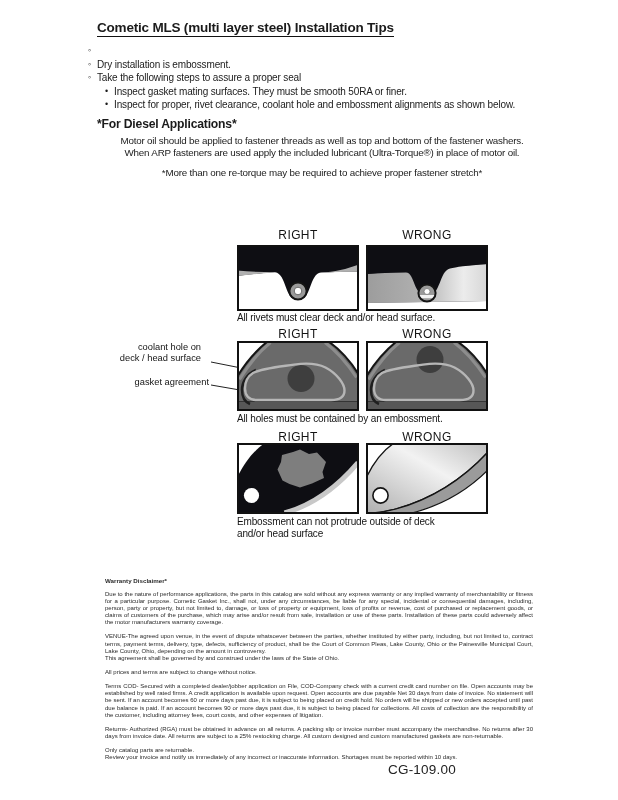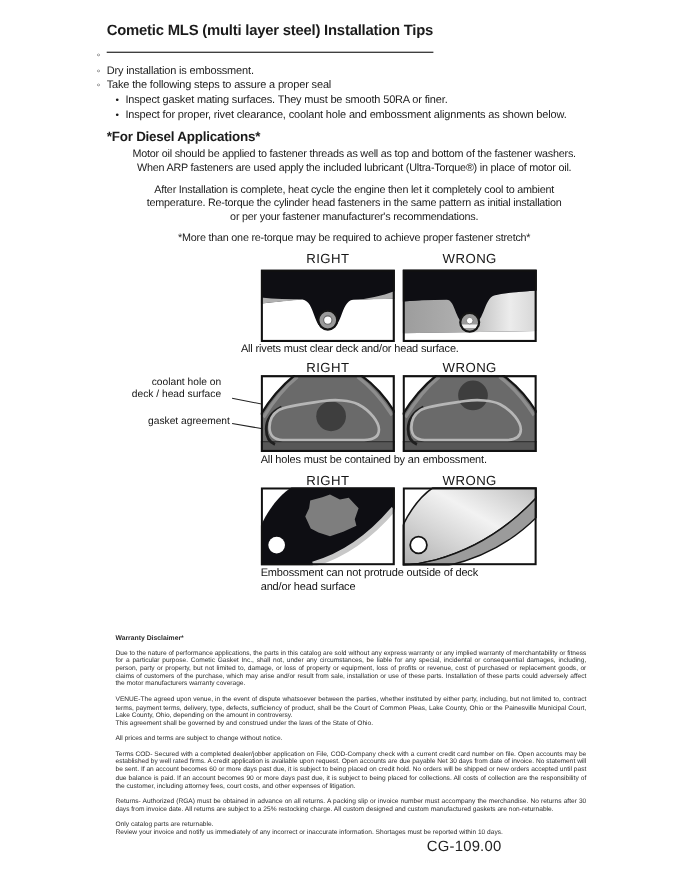--- a/index.html
+++ b/index.html
@@ -2,21 +2,21 @@
 <html><head>
 <meta charset="utf-8">
 <style>
   html,body{margin:0;padding:0;background:#fff;}
   .page{position:relative;width:618px;height:800px;background:#ffffff;overflow:hidden;
         font-family:"Liberation Sans","DejaVu Sans",sans-serif;color:#1b1b1b;}
   .abs{position:absolute;}
 
   
   #title{top:20px;left:97px;font-size:13.5px;font-weight:700;letter-spacing:-.2px;
-         border-bottom:1.6px solid #111;padding-bottom:12px;}
+         border-bottom:1.6px solid #111;padding-bottom:1px;}
 
   
   #bullets{top:44px;left:88px;font-size:10px;line-height:13.5px;letter-spacing:-.15px;width:470px;}
   .b{display:flex;}
   .b .g{width:9px;flex:0 0 9px;font-size:9px;color:#1b1b1b;}
   .b.l2{margin-left:17px;}
 
   
   #diesel{top:117px;left:97px;width:450px;}
   #diesel h3{margin:0 0 4px 0;font-size:12.2px;font-weight:700;letter-spacing:-.2px;}
@@ -62,23 +62,20 @@
     <div class="b l2">
         <span class="g">•</span>
         <span>Inspect for proper, rivet clearance, coolant hole and embossment alignments as shown below.</span>
       </div>
   </div>
 
   <div class="abs" id="diesel">
     <h3>*For Diesel Applications*</h3>
     <p>Motor oil should be applied to fastener threads as well as top and bottom of the fastener washers.
 When ARP fasteners are used apply the included lubricant (Ultra-Torque®) in place of motor oil.</p>
-    <p>After Installation is complete, heat cycle the engine then let it completely cool to ambient
-temperature. Re-torque the cylinder head fasteners in the same pattern as initial installation
-or per your fastener manufacturer's recommendations.</p>
     <p>*More than one re-torque may be required to achieve proper fastener stretch*</p>
   </div>
 
   <div class="abs figlabel" style="top:228px;left:237px;">RIGHT</div>
   <div class="abs figlabel" style="top:228px;left:366px;">WRONG</div>
 
   <svg class="abs" style="top:245px;left:237px;" width="122" height="66" viewBox="0 0 122 66">
     <rect width="122" height="66" fill="#0e0e13"></rect>
     <path d="M0,31 C14,29.5 28,27.4 38,27.2 C50,29 47,55 61,55 C75,55 72,29 84,27.5 C96,27 110,26.5 122,26.5 L122,66 L0,66 Z" fill="#ffffff"></path>
     <path d="M0,25.5 C13,27 26,27.1 38,27.2 L0,31 Z" fill="#b0b0b0"></path>
@@ -101,21 +98,21 @@
     <path d="M0,29 C30,27 70,22 122,19 L122,56 L0,58 Z" fill="url(#g1)"></path>
     <path d="M0,0 L122,0 L122,19 C100,20.5 90,22 84,23.5 C73,26 75,51 61,51 C47,51 49,27.5 40,27.5 C25,27.5 12,28.3 0,29 Z" fill="#0e0e13"></path>
     <path d="M0,58 L122,56 L122,66 L0,66 Z" fill="#ffffff"></path>
     <circle cx="61" cy="48" r="8.6" fill="#9a9a9a"></circle>
     <rect x="52.8" y="50" width="16.4" height="3.2" fill="#f2f2f2"></rect>
     <circle cx="61" cy="48" r="8.6" fill="none" stroke="#141414" stroke-width="2"></circle>
     <circle cx="61" cy="46.5" r="3" fill="#ffffff" stroke="#777" stroke-width=".8"></circle>
     <rect x="1" y="1" width="120" height="64" fill="none" stroke="#111" stroke-width="2"></rect>
   </svg>
 
-  <div class="abs figcap" style="top:312px;left:219px;">All rivets must clear deck and/or head surface.</div>
+  <div class="abs figcap" style="top:312px;left:237px;">All rivets must clear deck and/or head surface.</div>
 
   <div class="abs figlabel" style="top:327px;left:237px;">RIGHT</div>
   <div class="abs figlabel" style="top:327px;left:366px;">WRONG</div>
 
   <div class="abs ann" style="top:342px;left:106px;">coolant hole on
 deck / head surface</div>
   <div class="abs ann" style="top:377px;left:114px;">gasket agreement</div>
 
   <svg class="abs" style="top:338px;left:205px;" width="100" height="62" viewBox="0 0 100 62">
     <line x1="6" y1="24" x2="94" y2="41.5" stroke="#222" stroke-width="1"></line>

